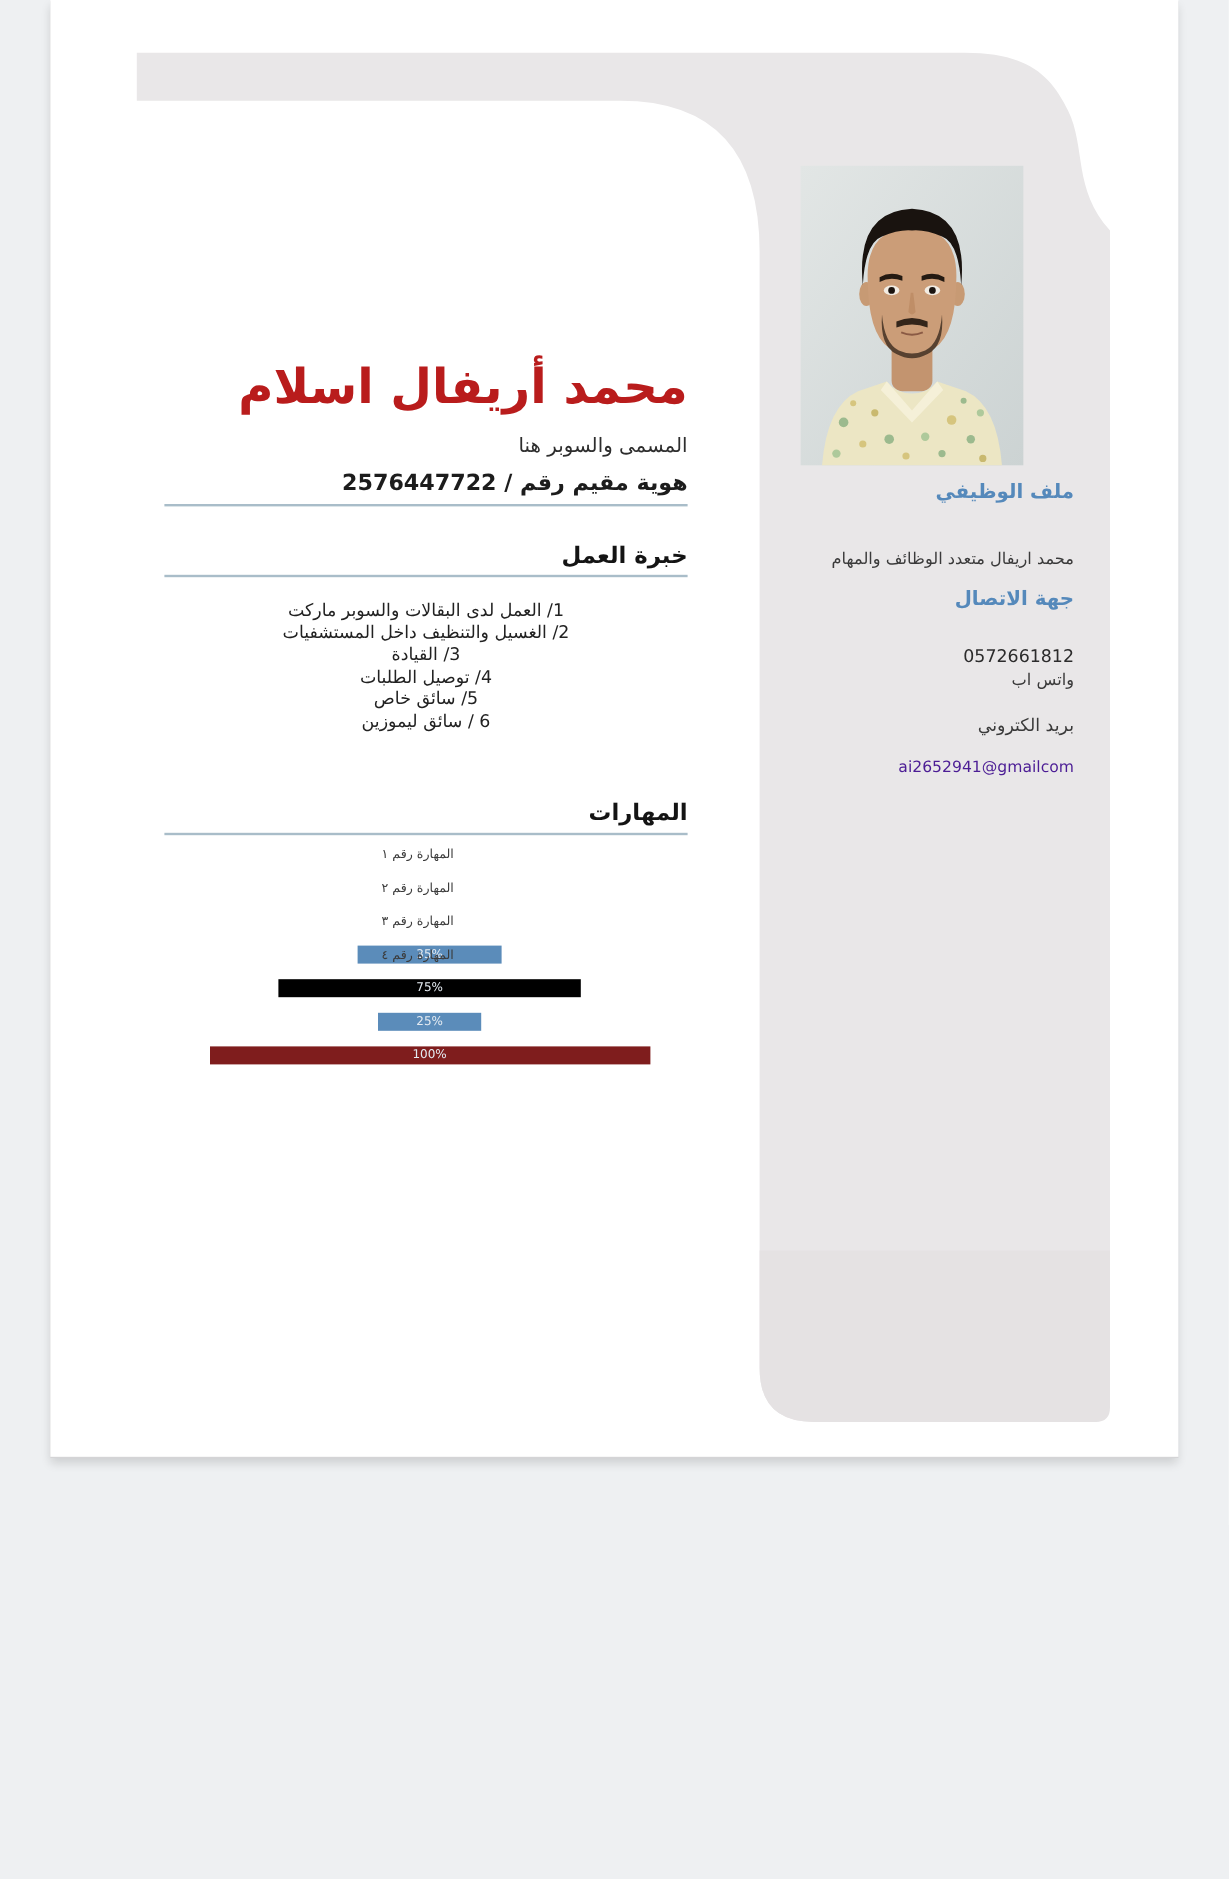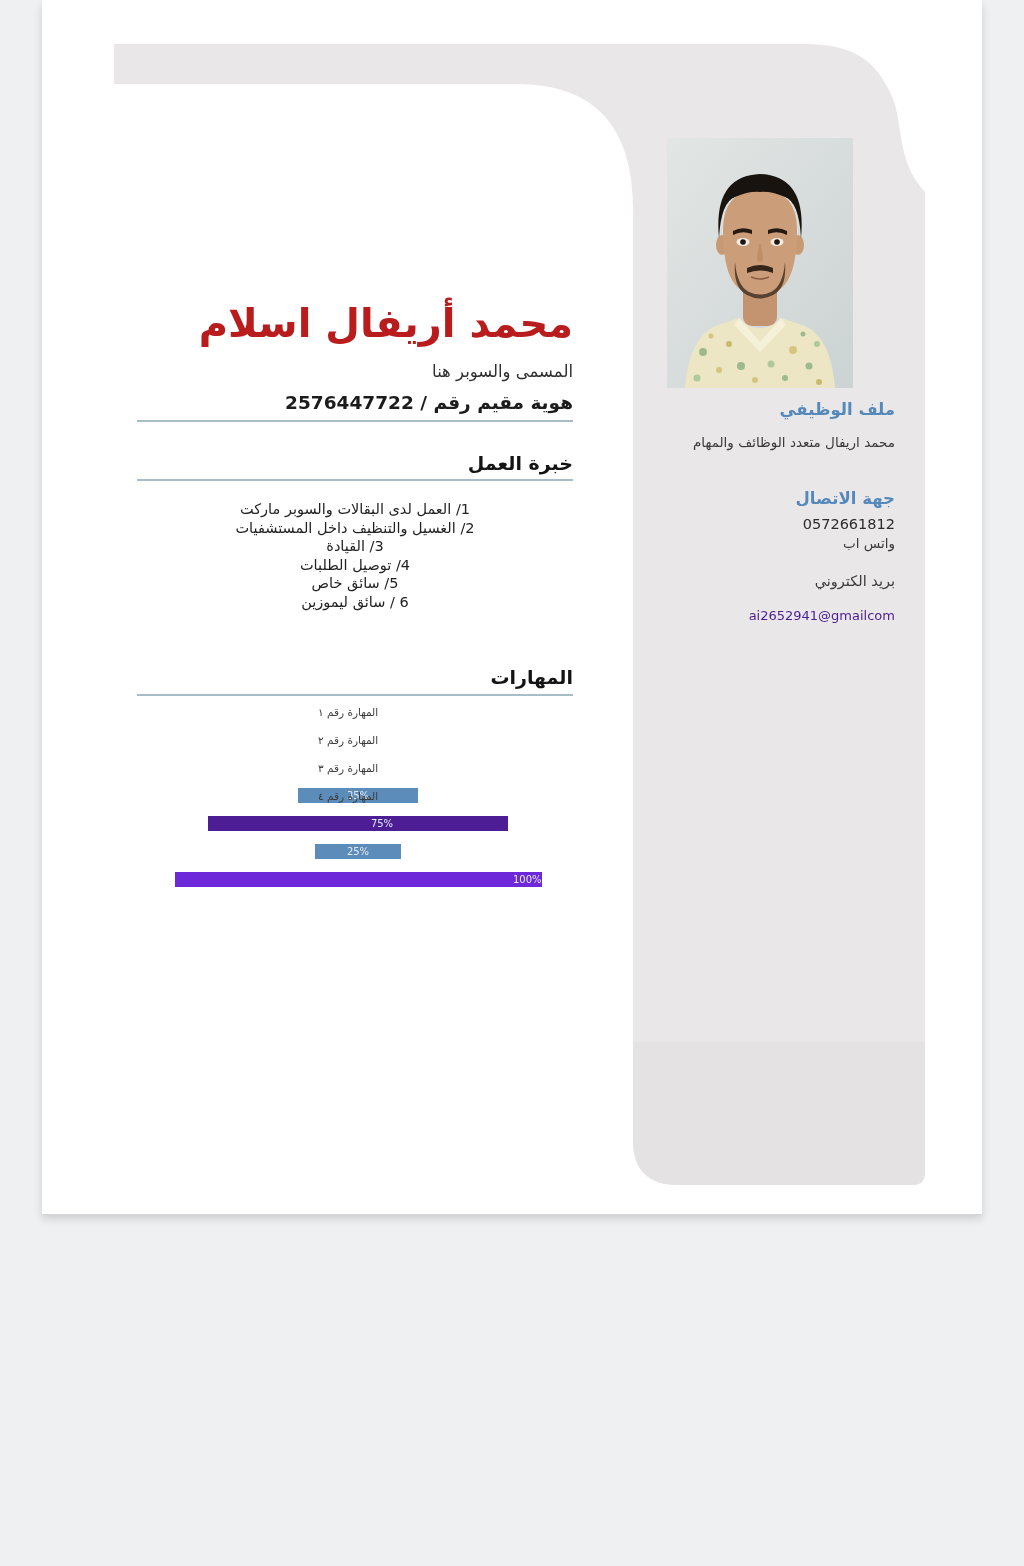--- a/index.html
+++ b/index.html
@@ -68,21 +68,21 @@
     text-align:center;line-height:15px;
     font-size:10px;color:#e4ebf2;margin-top:12px;
   }
   
   .sb-heading{
     position:absolute;right:87px;
     font-size:16.5px;font-weight:bold;color:#5589bb;white-space:nowrap;
   }
   .sb-text{
     position:absolute;right:87px;
-    color:#3a3a3a;white-space:nowrap;text-align:center;
+    color:#3a3a3a;white-space:nowrap;text-align:center;margin-top:24px;
   }
   #profile-heading{top:400px;}
   #profile-text{top:434px;font-size:13.5px;}
   #contact-heading{top:489px;}
   #contact-phone{top:516px;font-size:14.5px;color:#2c2c2c;}
   #contact-whatsapp{top:535px;font-size:13.5px;}
   #email-label{top:573px;font-size:14.5px;}
   #email-value{top:608px;font-size:13px;color:#4c1d95;}
   #profile-photo{
     position:absolute;left:625px;top:138px;width:186px;height:250px;
@@ -172,29 +172,29 @@
 
   <div id="skills-heading" class="section-heading rtl">المهارات</div>
   <div id="divider-3" class="divider"></div>
   <div id="skills-chart">
       <div class="chart-row">
         <div class="skill-label">المهارة رقم ١</div>
         <div class="skill-bar" style="width: 120px; background: rgb(91, 140, 186);"><span>35%</span></div>
       </div>
       <div class="chart-row">
         <div class="skill-label">المهارة رقم ٢</div>
-        <div class="skill-bar" style="width: 252px; background: #4c1d95; padding-left: 48px;"><span>75%</span></div>
+        <div class="skill-bar" style="width: 252px; background: #000000;"><span>75%</span></div>
       </div>
       <div class="chart-row">
         <div class="skill-label">المهارة رقم ٣</div>
         <div class="skill-bar" style="width: 86px; background: rgb(91, 140, 186);"><span>25%</span></div>
       </div>
       <div class="chart-row">
         <div class="skill-label">المهارة رقم ٤</div>
-        <div class="skill-bar" style="width: 367px; background: #6d28d9; text-align: right;"><span>100%</span></div>
+        <div class="skill-bar" style="width: 367px; background: #7f1d1d;"><span>100%</span></div>
       </div>
     </div>
 
   <div id="profile-heading" class="sb-heading rtl">ملف الوظيفي</div>
   <div id="profile-text" class="sb-text rtl">محمد اريفال متعدد الوظائف والمهام</div>
   <div id="contact-heading" class="sb-heading rtl">جهة الاتصال</div>
   <div id="contact-phone" class="sb-text">0572661812</div>
   <div id="contact-whatsapp" class="sb-text rtl">واتس اب</div>
   <div id="email-label" class="sb-text rtl">بريد الكتروني</div>
   <div id="email-value" class="sb-text">ai2652941@gmailcom</div>

